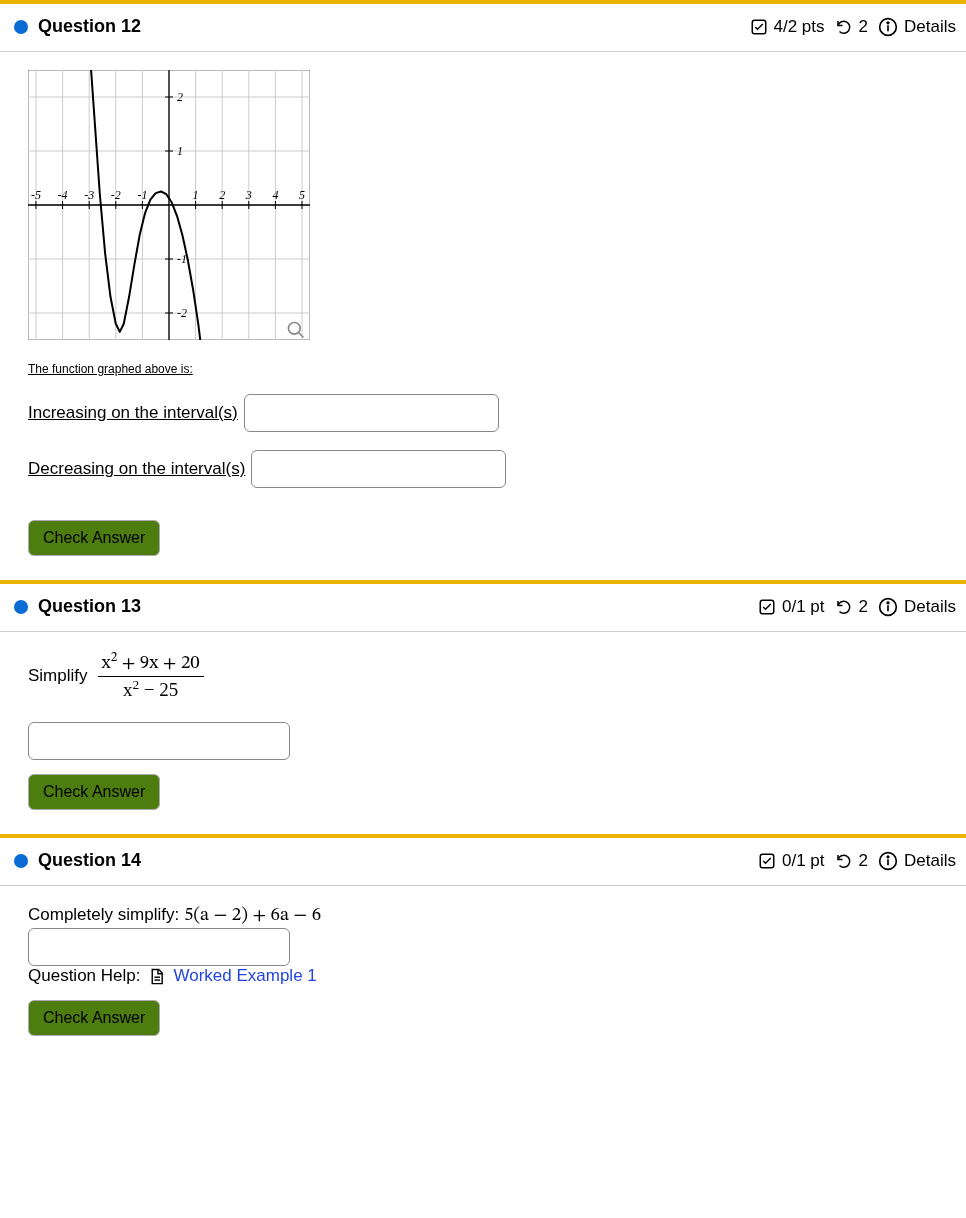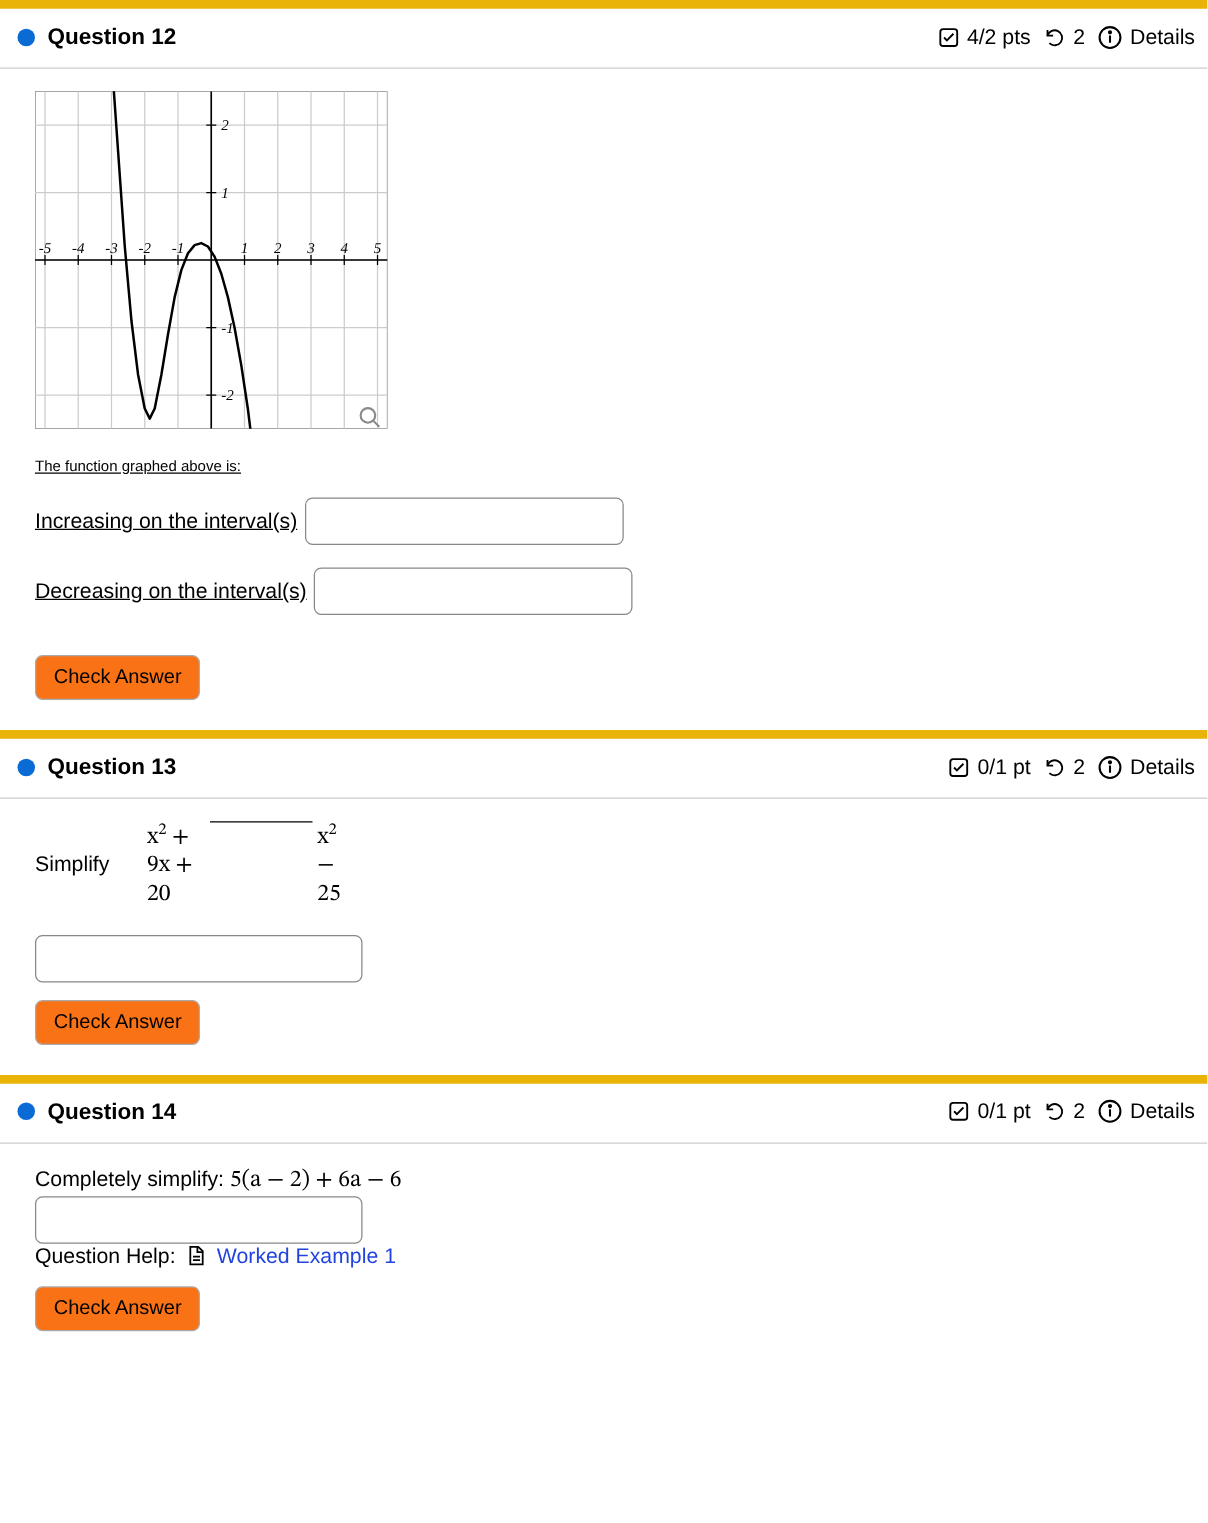--- a/index.html
+++ b/index.html
@@ -4,21 +4,21 @@
 <style>
   * { box-sizing: border-box; }
   body {
     margin: 0;
     font-family: -apple-system, "Segoe UI", Verdana, sans-serif;
     font-size: 16px;
     color: #000;
     background: #fff;
   }
   .question-block {
-    border-top: 7px solid #eab308;
+    border-top: 4px solid #eab308;
   }
   .question-header {
     display: flex;
     align-items: center;
     justify-content: space-between;
     padding: 12px 10px 14px 14px;
     border-bottom: 1px solid #ccc;
   }
   .qh-left { display: flex; align-items: center; gap: 10px; }
   .dot {
@@ -44,35 +44,35 @@
     width: 255px;
     height: 38px;
   }
   input.answer-wide {
     width: 262px;
   }
   .check-btn {
     margin-top: 14px;
     font-size: 16px;
     padding: 8px 14px;
-    background: #f97316;
+    background: #4d7c0f;
     border: 1px solid #aaa;
     border-radius: 6px;
     cursor: pointer;
   }
   .formula-row { display:flex; align-items:center; gap:10px; margin-bottom:20px; }
   .simplify-label { font-size: 17px; }
   .frac {
-    display: inline-flex; flex-direction: row; align-items: flex-start;
+    display: inline-flex; flex-direction: column; align-items: center;
     font-family: "Cambria Math", "STIX Two Math", "Times New Roman", serif;
-    font-size: 19px; line-height:1.2;margin-left:16px;
+    font-size: 19px; line-height:1.2;
   }
   .frac .num { padding: 0 4px; }
   .frac .bar { width: 100%; border-top: 1.2px solid #000; }
-  .frac .den { padding: 0 4px; }
+  .frac .den { padding: 0 4px; font-family: Liberation Serif, serif; }
   .mathline {
     font-family: "Cambria Math","STIX Two Math","Times New Roman",serif;
     font-size: 19px;
   }
   .help-row {
     display:flex; align-items:center; gap:8px;
     margin-top:0; font-size:17px;
   }
   .help-link { color:#2244dd; text-decoration:none; }
   sup { font-size:0.7em; }

